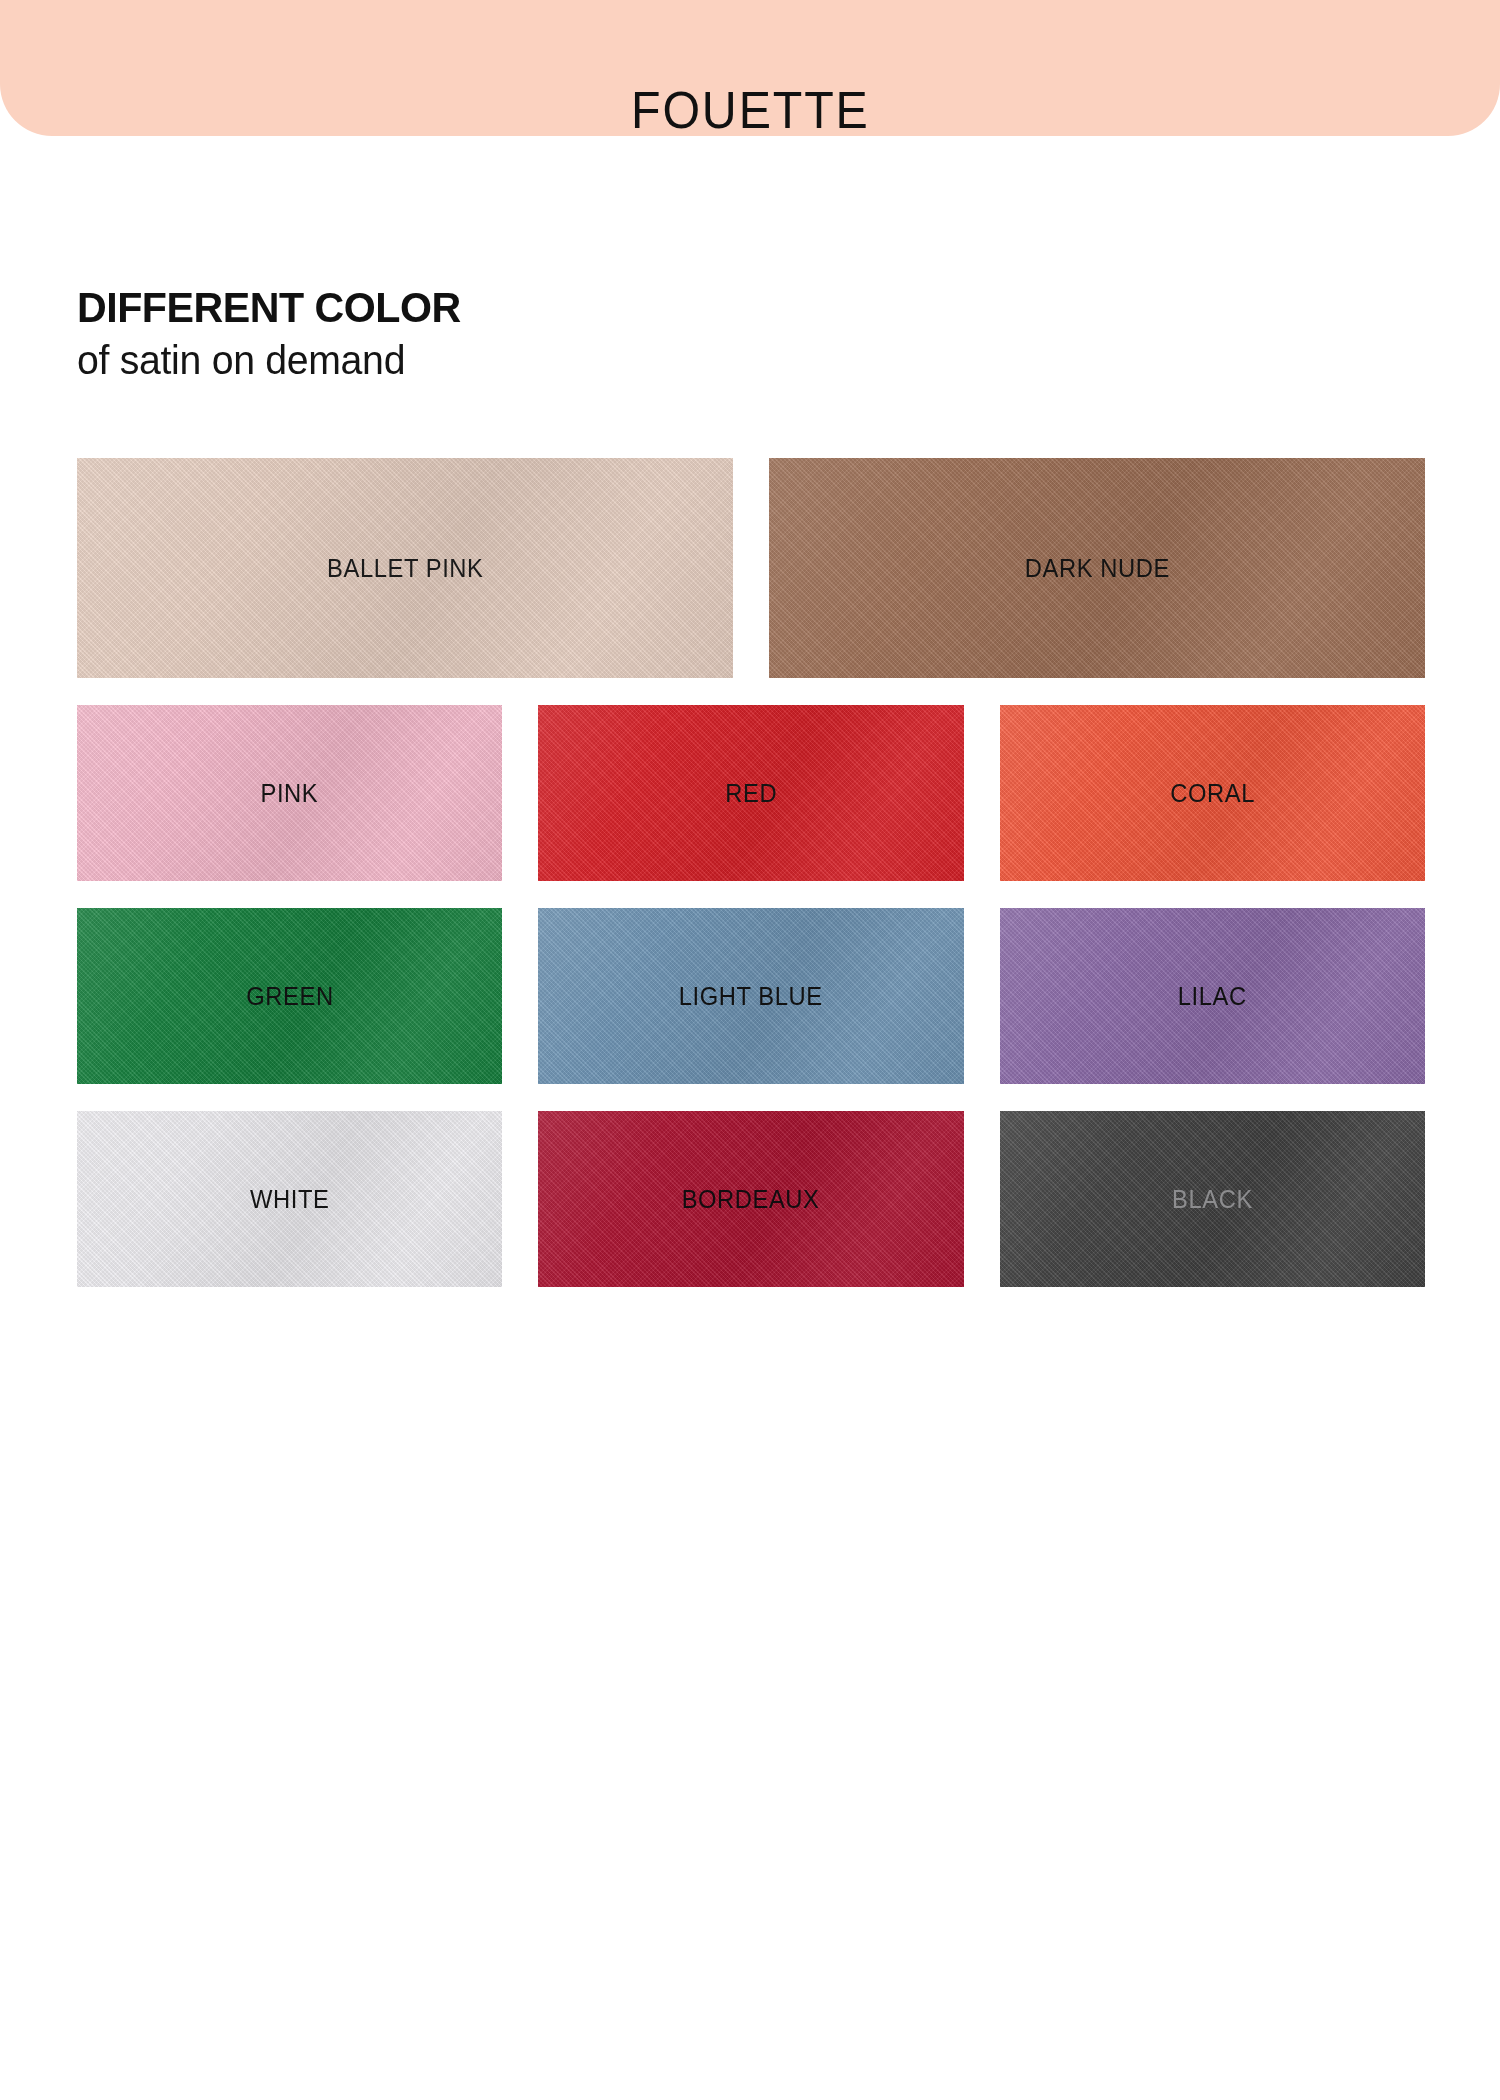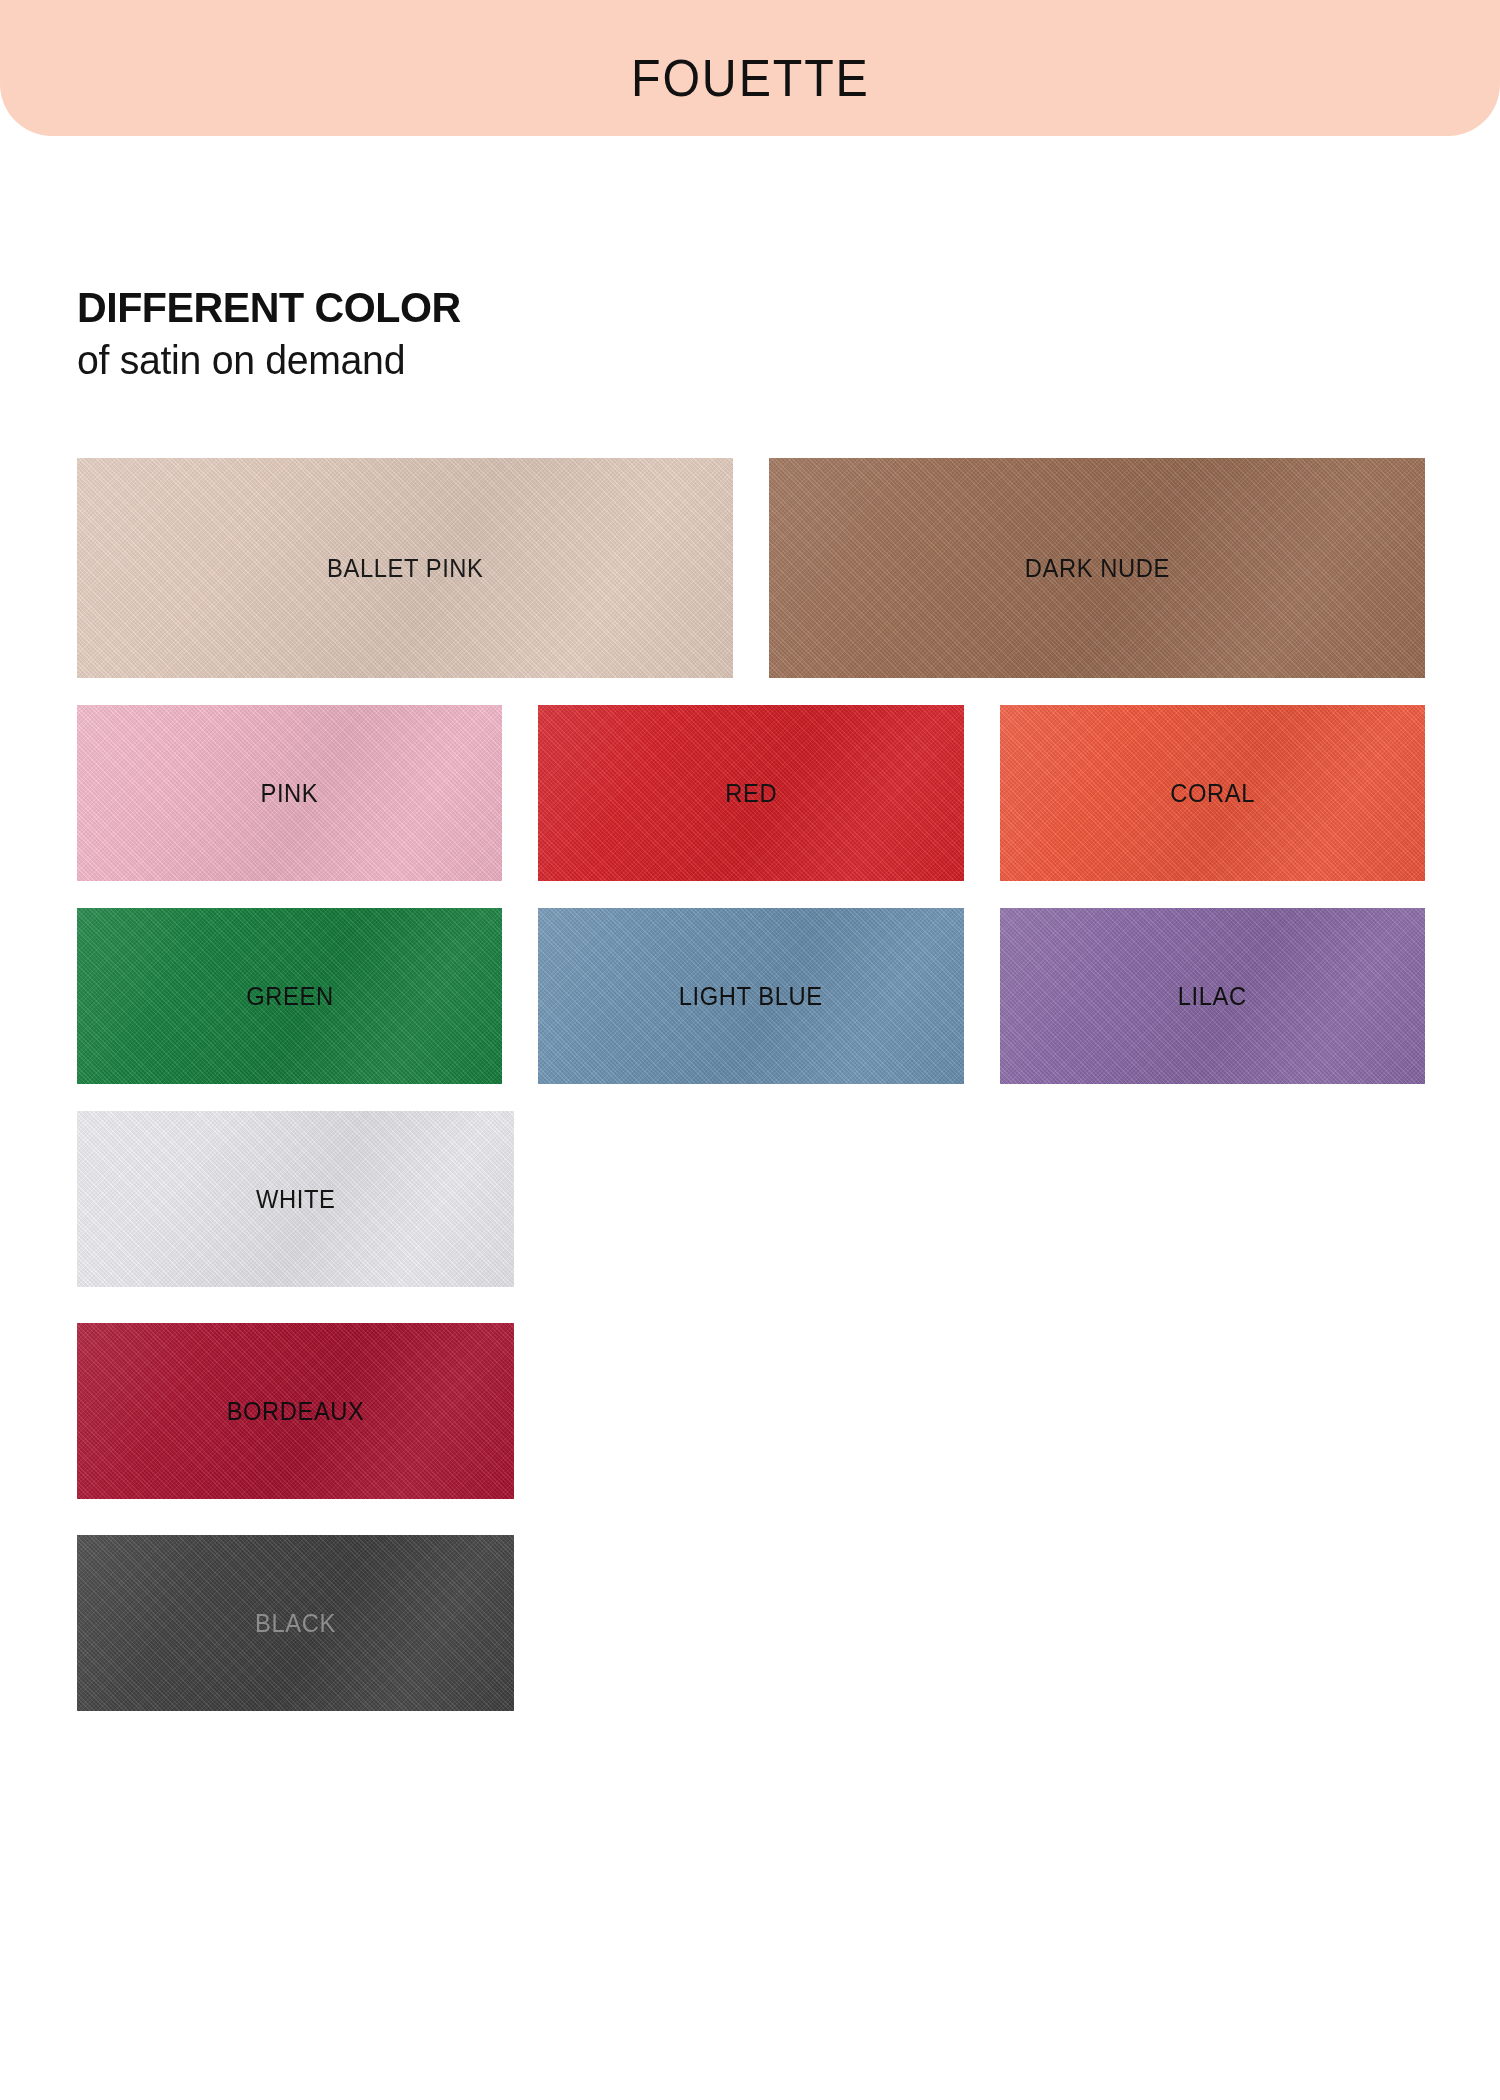--- a/index.html
+++ b/index.html
@@ -20,21 +20,21 @@
   .header-banner {
     position: absolute;
     left: 0;
     top: 0;
     width: 1500px;
     height: 136px;
     background: #fbd2c0;
     border-bottom-left-radius: 52px;
     border-bottom-right-radius: 52px;
     display: flex;
-    align-items: center;
+    align-items: flex-end;
     justify-content: center;
     box-sizing: border-box;
     padding-top: 20px;
   }
   .brand-title {
     font-family: "Liberation Sans", sans-serif;
     font-size: 52px;
     font-weight: 400;
     letter-spacing: 2px;
     color: #111111;
@@ -76,21 +76,21 @@
     position: absolute;
     left: 77px;
     top: 458px;
     width: 1348px;
   }
   .swatch-row {
     display: flex;
     gap: 36px;
     margin-bottom: 27px;
   }
-  .swatch-row:last-child { margin-bottom: 0; flex-direction: column; }
+  .swatch-row:last-child { margin-bottom: 0; }
 
   .swatch {
     position: relative;
     display: flex;
     align-items: center;
     justify-content: center;
     overflow: hidden;
     box-sizing: border-box;
   }
   .swatch.wide   { width: 665px; height: 220px; }

